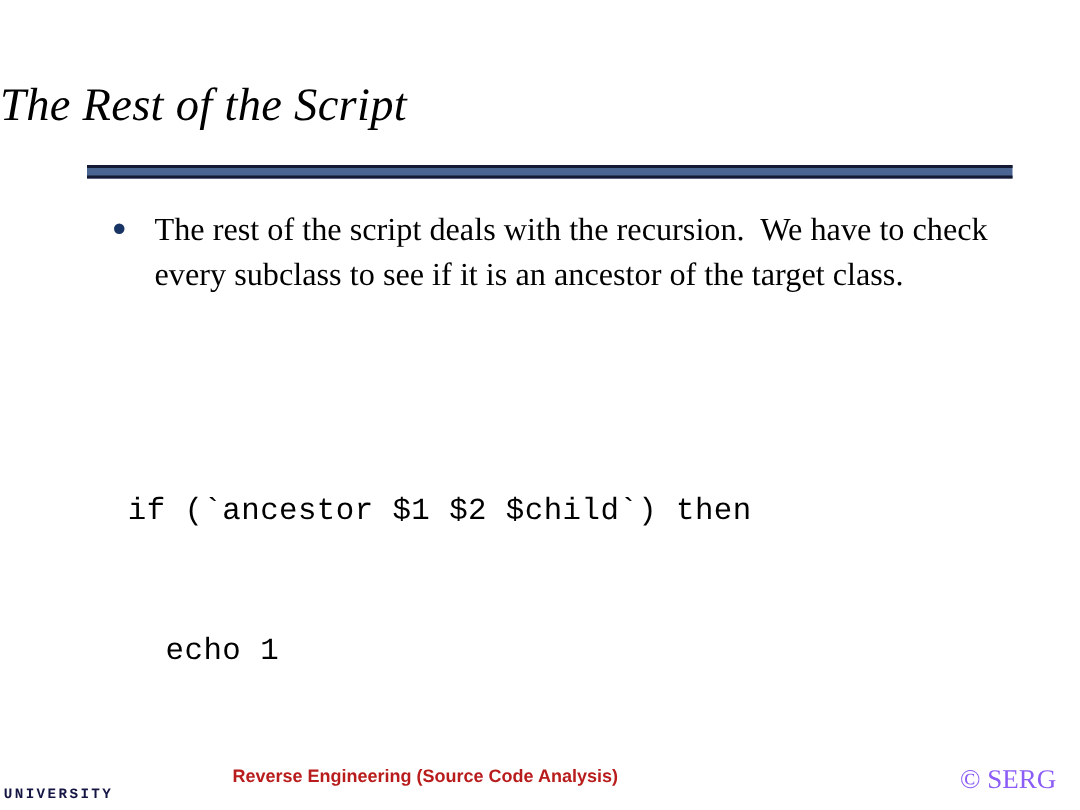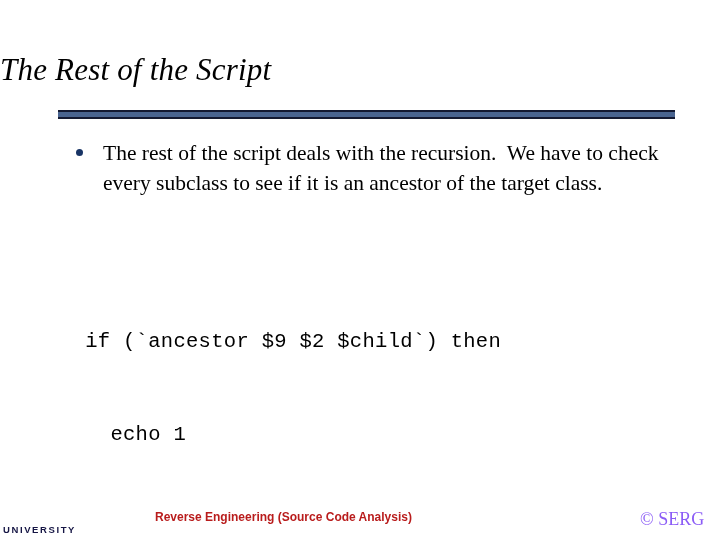--- a/index.html
+++ b/index.html
@@ -121,22 +121,22 @@
     font-size: 19px;
     line-height: 21px;
     color: #e6c98f;
     white-space: nowrap;
   }
   .logo-subtext {
     position: absolute;
     left: 0;
     top: 44px;
     width: 74px;
-    text-align: right;
-    font-family: Liberation Sans, sans-serif;
+    text-align: center;
+    font-family: Liberation Mono, monospace;
     font-size: 9.5px;
     font-weight: bold;
     letter-spacing: 1.6px;
     color: #151544;
     white-space: nowrap;
   }
 
   
   .footer-center {
     position: absolute;
@@ -166,21 +166,21 @@
 <div class="title-rule"></div>
 
 <div class="body-block">
   <div class="bullet-row">
     <span class="bullet-dot"></span>
     <span class="bullet-text">The rest of the script deals with the recursion.  We have to check every subclass to see if it is an ancestor of the target class.</span>
   </div>
 </div>
 
 <div class="code-block">
-  <span class="code-line">  if (`ancestor $9 $2 $child`) then</span>
+  <span class="code-line">  if (`ancestor $1 $2 $child`) then</span>
   <span class="code-line">    echo 1</span>
   
   
   
 </div>
 
 <div class="logo">
   <div class="logo-subtext">UNIVERSITY</div>
 </div>
 

